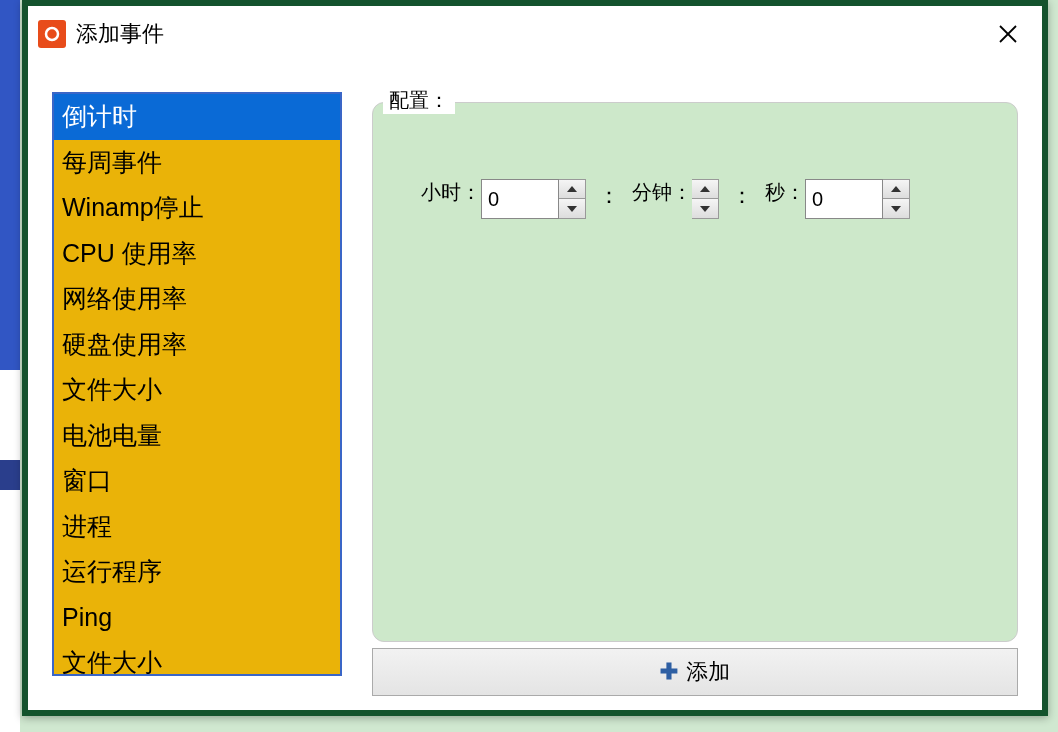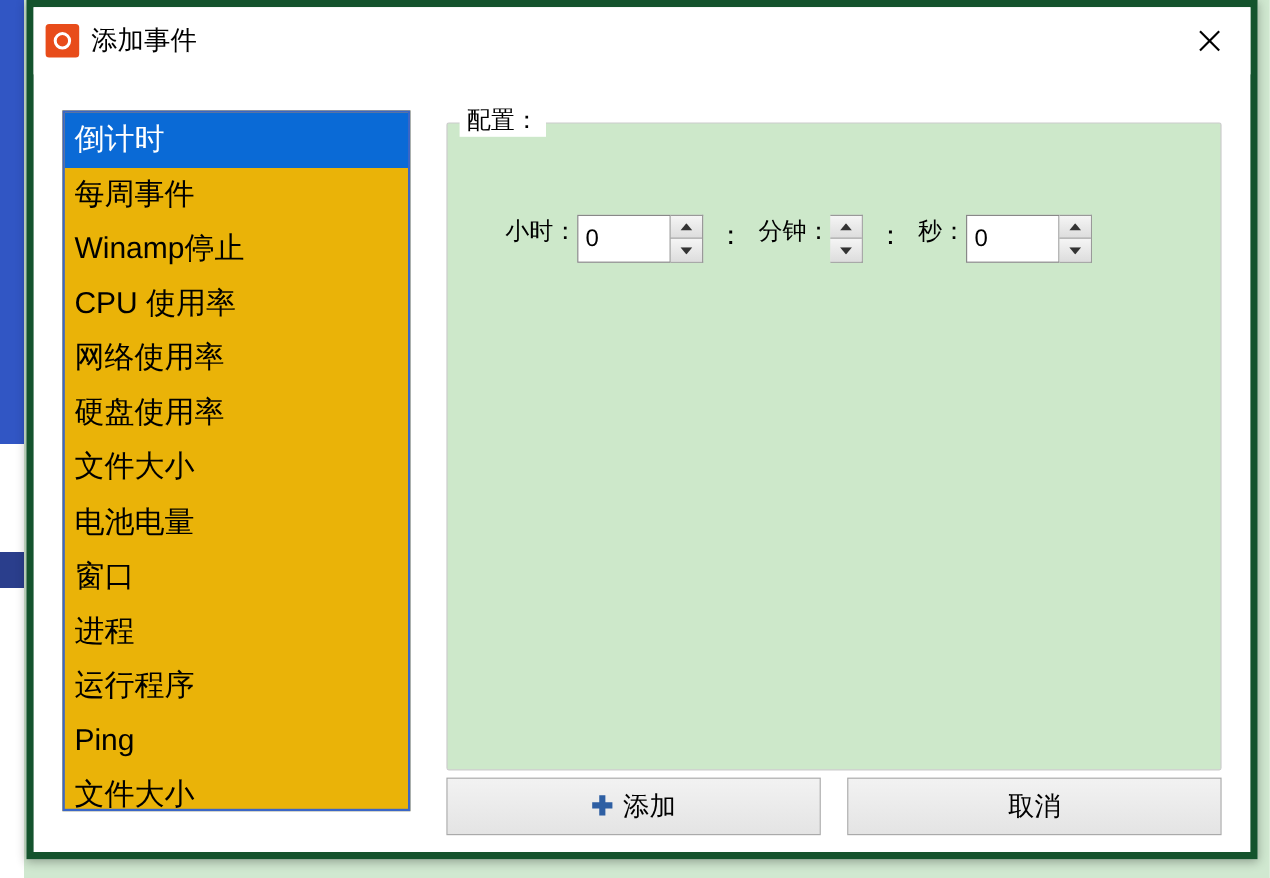--- a/index.html
+++ b/index.html
@@ -101,21 +101,21 @@
   color: #fff;
 }
 .right {
   flex: 1;
   display: flex;
   flex-direction: column;
 }
 .config-group {
   flex: 1;
   border: 1px solid #ccc;
-  border-radius: 2px;
+  border-radius: 12px;
   position: relative;
   background: #cde8ca;
   margin-top: 10px;
   margin-bottom: 6px;
 }
 .config-label {
   position: absolute;
   top: -16px;
   left: 10px;
   background: #fff;
@@ -311,20 +311,17 @@
           </div>
 
         </div>
       </div>
 
       <div class="buttons">
         <button>
           <span class="plus-icon">✚</span>
           <span>添加</span>
         </button>
-        <button>
-          <span>取消</span>
-        </button>
       </div>
     </div>
 
   </div>
 </div>
 
 </body></html>

